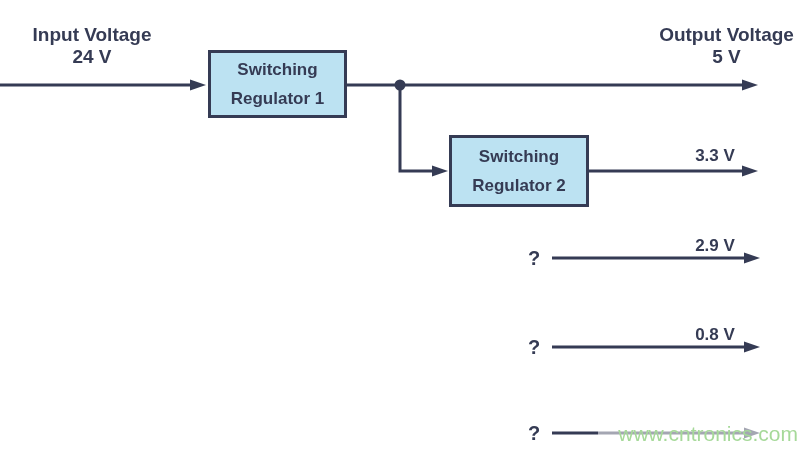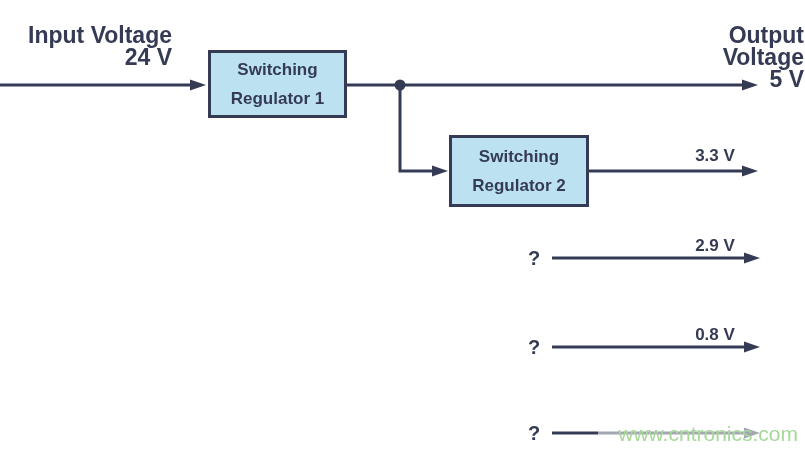--- a/index.html
+++ b/index.html
@@ -5,21 +5,21 @@
   html,body { margin:0; padding:0; background:#fff; }
   .stage {
     position:relative; width:805px; height:450px; background:#ffffff;
     font-family:"Liberation Sans", sans-serif; color:var(--ink,#353b54);
     overflow:hidden;
   }
   .wires { position:absolute; left:0; top:0; }
   .wires path { stroke:var(--ink,#353b54); stroke-width:3; fill:none; }
   .wires polygon, .wires circle { fill:var(--ink,#353b54); stroke:none; }
   .lbl { position:absolute; font-weight:bold; color:var(--ink,#353b54); }
-  .title2 { font-size:23px; line-height:22px; text-align:right; }
+  .title2 { font-size:19px; line-height:22px; text-align:center; }
   .input-title  { left:12px;  top:24px; width:160px; }
   .output-title { left:649px; top:24px; width:155px; }
   .box {
     position:absolute; box-sizing:border-box;
     background:var(--boxfill,#bce2f2); border:3px solid var(--ink,#353b54);
     display:flex; align-items:center; justify-content:center;
     text-align:center; font-weight:bold; font-size:17px; line-height:29px;
     white-space:pre-line; color:var(--ink,#353b54);
   }
   .reg1-box { left:208px; top:50px;  width:139px; height:68px; }

